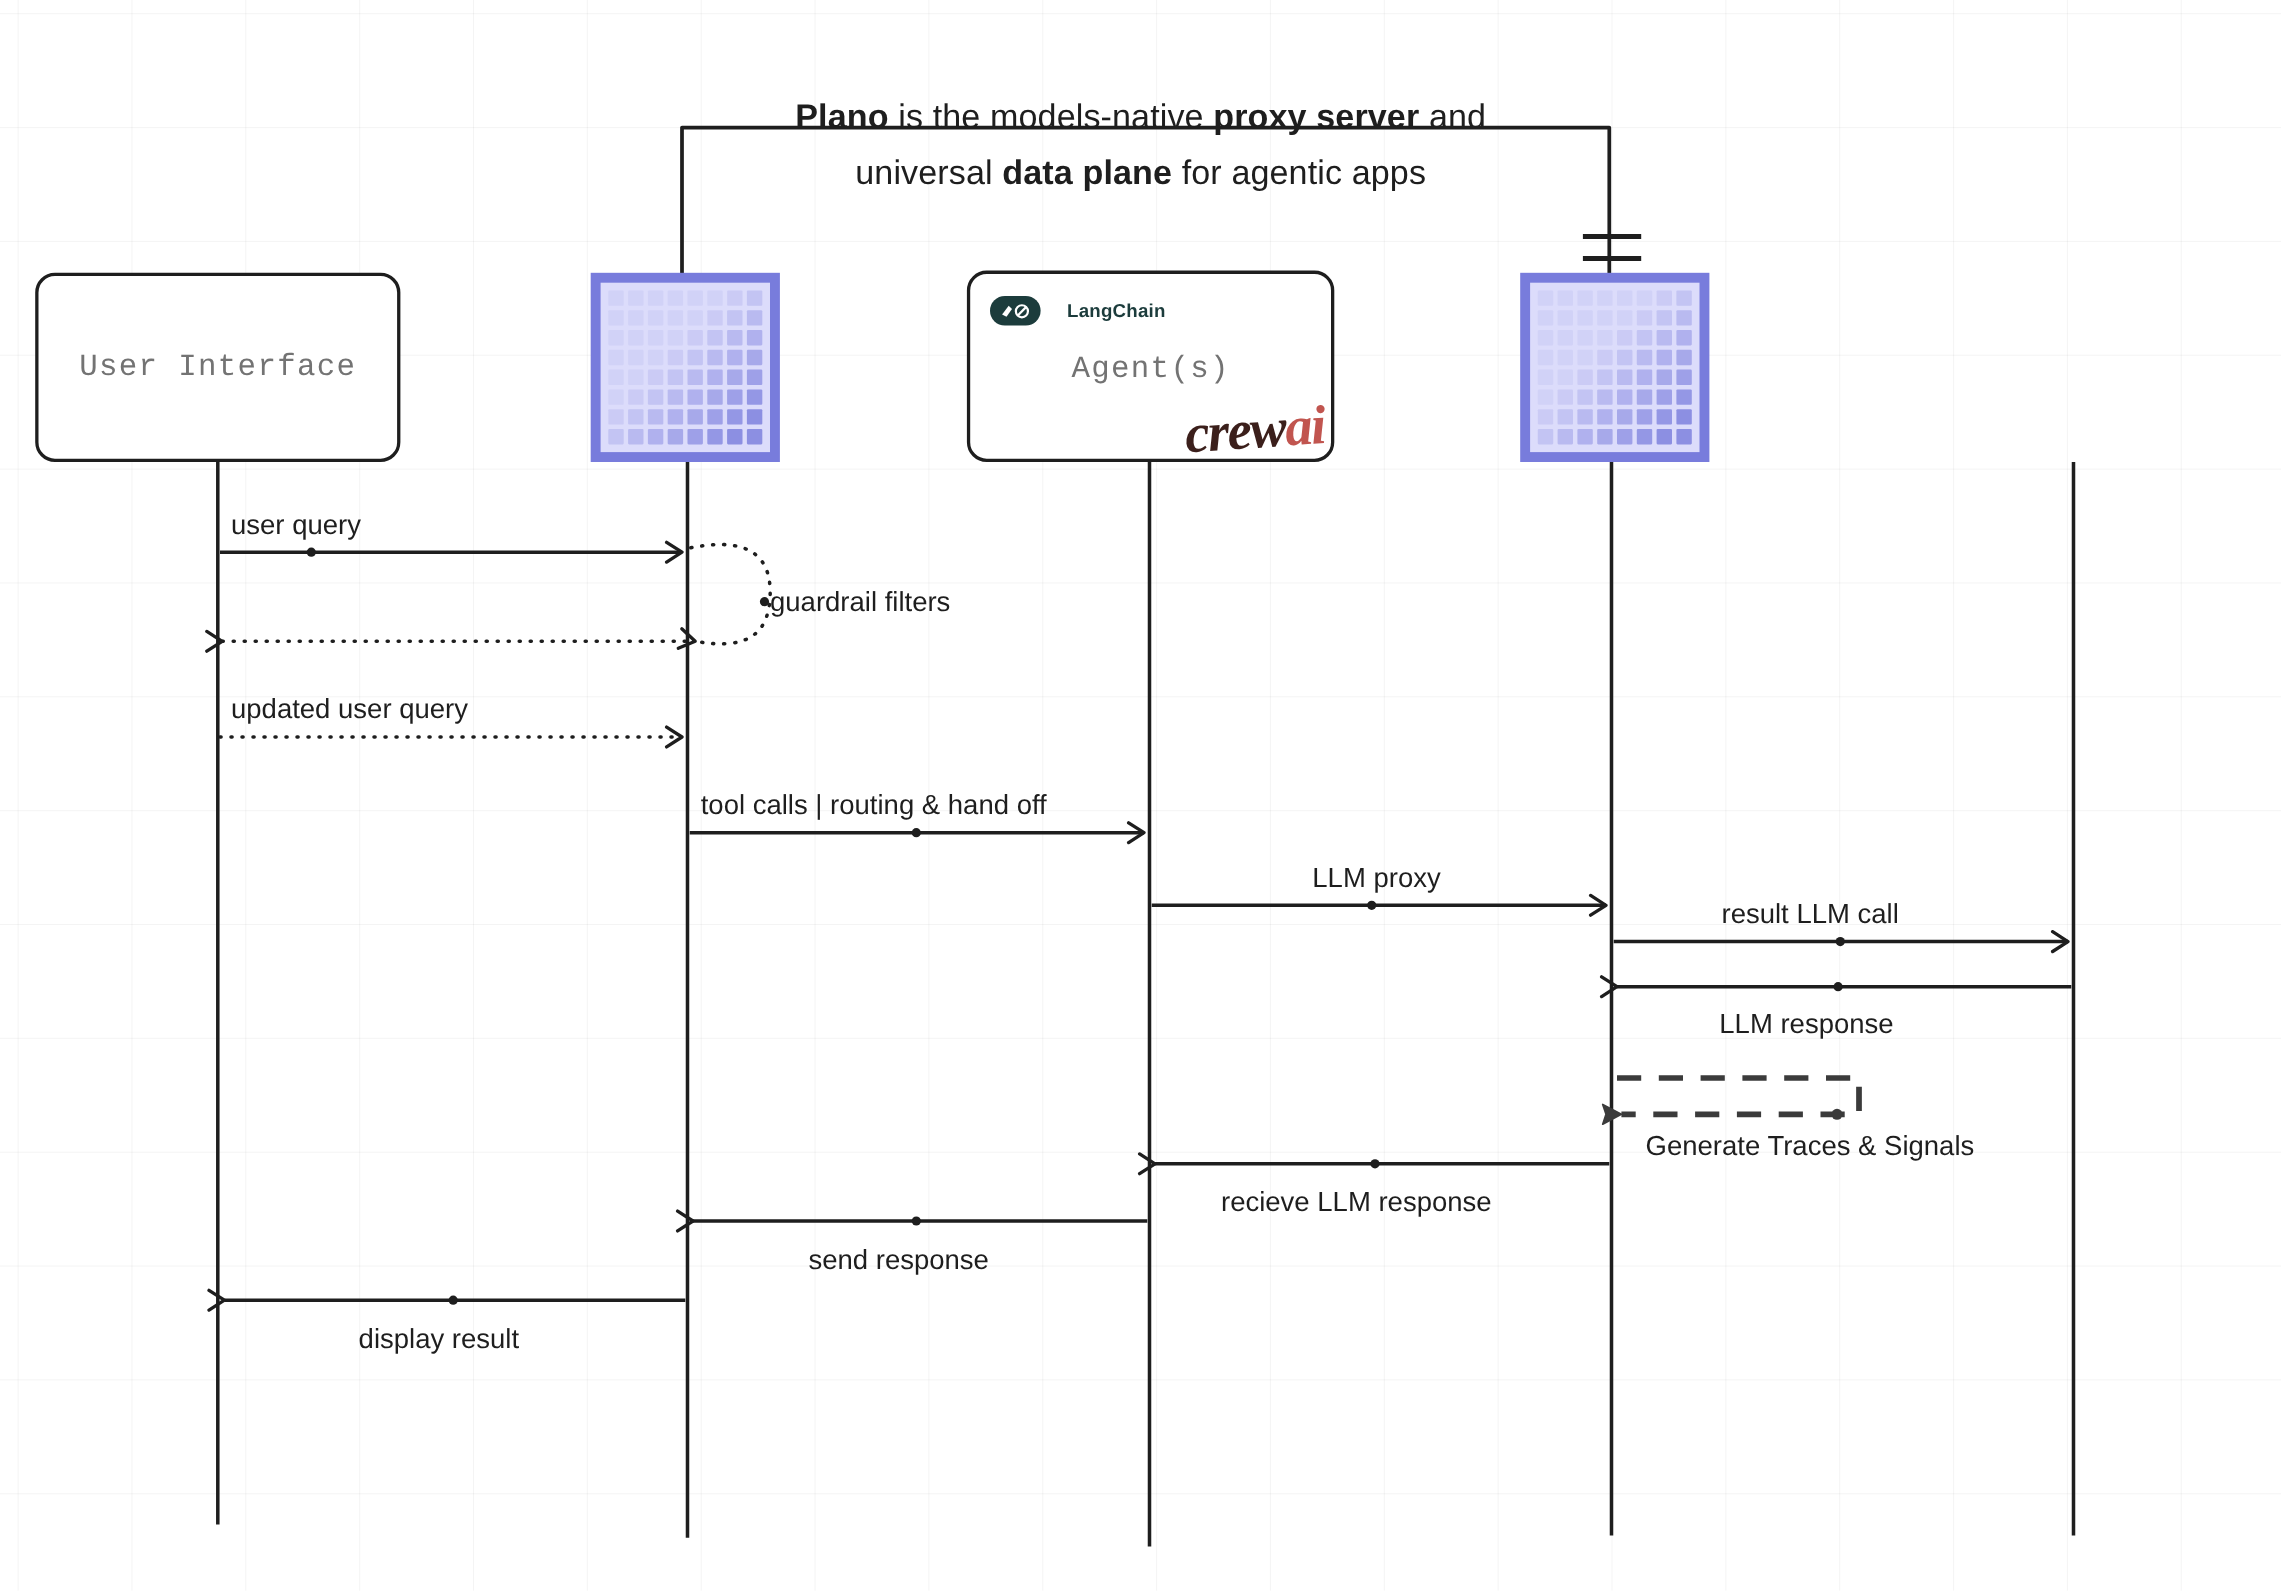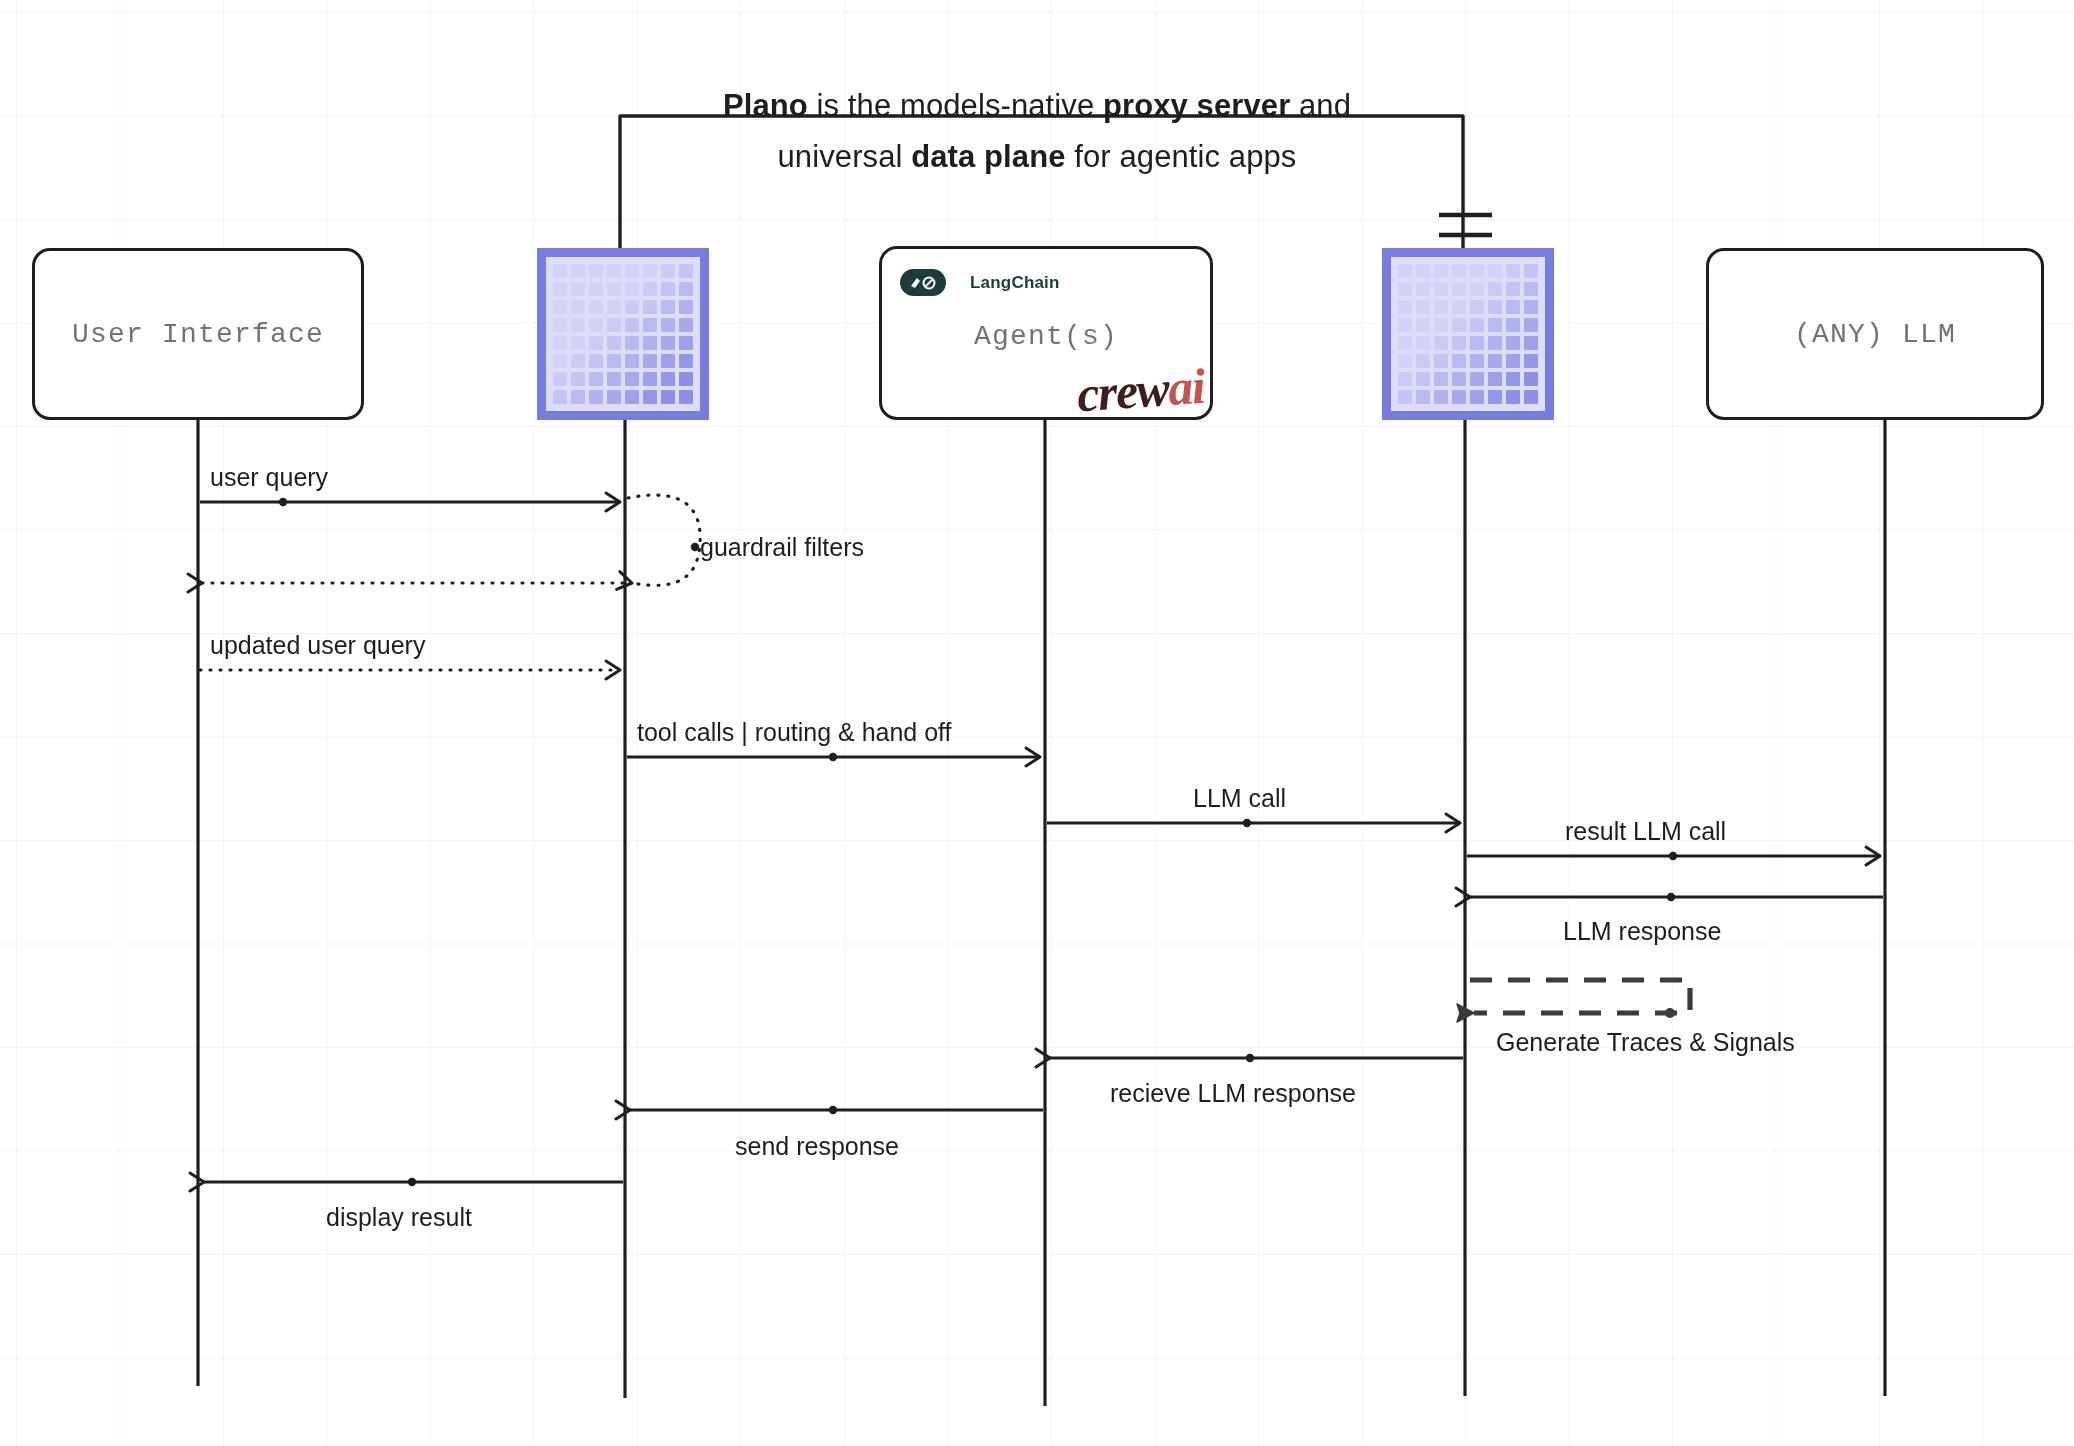--- a/index.html
+++ b/index.html
@@ -204,23 +204,20 @@
           <circle cx="21" cy="8" r="5.5" fill="none" stroke="#ffffff" stroke-width="2"></circle>
           <line x1="17" y1="12" x2="25" y2="4" stroke="#ffffff" stroke-width="2"></line>
         </svg>
       </span>
       <span class="lc-txt">LangChain</span>
     </div>
     <div class="plabel" style="top:52%;">Agent(s)</div>
     <div class="crew" style="right:6px;bottom:2px;"><span>crew</span><span class="ai">ai</span></div>
   </div>
 
-  <div class="pbox" style="left:1706px;top:248px;width:338px;height:172px;">
-    <div class="plabel">(ANY) LLM</div>
-  </div>
 
   <div class="picon" style="left:537px;top:248px;width:172px;height:172px;">
     <div class="inner">
         <div class="cell" style="background: rgba(120, 124, 220, 0.1);"></div>
         <div class="cell" style="background: rgba(120, 124, 220, 0.1);"></div>
         <div class="cell" style="background: rgba(120, 124, 220, 0.1);"></div>
         <div class="cell" style="background: rgba(120, 124, 220, 0.1);"></div>
         <div class="cell" style="background: rgba(120, 124, 220, 0.1);"></div>
         <div class="cell" style="background: rgba(120, 124, 220, 0.1);"></div>
         <div class="cell" style="background: rgba(120, 124, 220, 0.165);"></div>
@@ -350,21 +347,21 @@
         <div class="cell" style="background: rgba(120, 124, 220, 0.718);"></div>
         <div class="cell" style="background: rgba(120, 124, 220, 0.8);"></div>
         <div class="cell" style="background: rgba(120, 124, 220, 0.8);"></div>
       </div>
   </div>
 
   <div class="mlabel" style="left:210px;top:463px;">user query</div>
   <div class="mlabel" style="left:700px;top:533px;">guardrail filters</div>
   <div class="mlabel" style="left:210px;top:631px;">updated user query</div>
   <div class="mlabel" style="left:637px;top:718px;">tool calls | routing &amp; hand off</div>
-  <div class="mlabel" style="left:1193px;top:784px;">LLM call</div>
+  <div class="mlabel" style="left:1193px;top:784px;">LLM proxy</div>
   <div class="mlabel" style="left:1565px;top:817px;">result LLM call</div>
   <div class="mlabel" style="left:1563px;top:917px;">LLM response</div>
   <div class="mlabel" style="left:1496px;top:1028px;">Generate Traces &amp; Signals</div>
   <div class="mlabel" style="left:1110px;top:1079px;">recieve LLM response</div>
   <div class="mlabel" style="left:735px;top:1132px;text-align:right;">send response</div>
   <div class="mlabel" style="left:326px;top:1203px;">display result</div>
 
 </div>
 
 </body></html>

